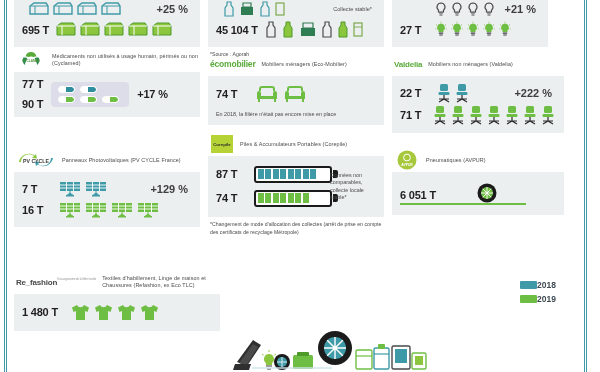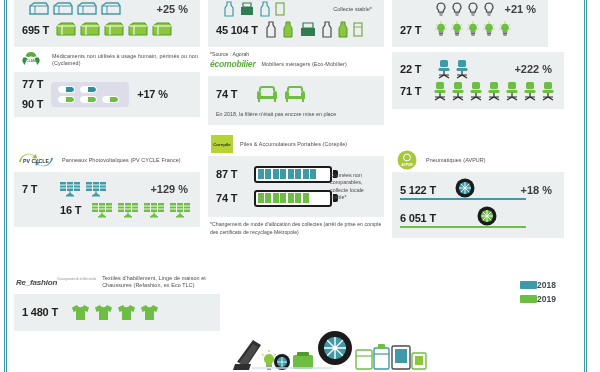--- a/index.html
+++ b/index.html
@@ -64,21 +64,21 @@
   }
   .footnote {
     font-size: 5.2px; color: #4b4b4b; line-height: 7.5px;
     padding: 4px 0 0 2px;
   }
 
   
   .logo { flex: 0 0 auto; display:flex; align-items:center; justify-content:center; }
   .logo svg { display: block; }
   .logo-text {
-    font-weight: bold; color: #5f5f5f; letter-spacing: -.2px; font-style: italic;
+    font-weight: bold; color: #5f5f5f; letter-spacing: -.2px;
   }
 
   
   .capsule-wrap {
     background: #dcdde8; border-radius: 4px; padding: 4px 7px;
     display: flex; flex-direction: column; gap: 3px;
     width: 78px;
   }
   .cap-line { display: flex; gap: 5px; align-items: center; }
   .cap {
@@ -255,21 +255,21 @@
                 </svg>
               <svg width="24" height="18" viewBox="0 0 24 18">
                   <rect x="2" y="2" width="20" height="9" fill="#3f9aa8"></rect>
                   <path d="M2 5h20M2 8h20M8.5 2v9M15.5 2v9" stroke="#fff" stroke-width=".9"></path>
                   <path d="M12 11v3M8 16h8l-4-3z" fill="#3f9aa8" stroke="#3f9aa8" stroke-width="1"></path>
                 </svg>
             </div>
             <div class="pct">+129 %</div>
           </div>
           <div class="row">
-            <div class="tonnage" style="width:30px;margin-left:38px;">16 T</div>
+            <div class="tonnage" style="width:30px;">16 T</div>
             <div class="icons">
               <svg width="24" height="18" viewBox="0 0 24 18">
                   <rect x="2" y="2" width="20" height="9" fill="#6fbe44"></rect>
                   <path d="M2 5h20M2 8h20M8.5 2v9M15.5 2v9" stroke="#fff" stroke-width=".9"></path>
                   <path d="M12 11v3M8 16h8l-4-3z" fill="#6fbe44" stroke="#6fbe44" stroke-width="1"></path>
                 </svg>
               <svg width="24" height="18" viewBox="0 0 24 18">
                   <rect x="2" y="2" width="20" height="9" fill="#6fbe44"></rect>
                   <path d="M2 5h20M2 8h20M8.5 2v9M15.5 2v9" stroke="#fff" stroke-width=".9"></path>
                   <path d="M12 11v3M8 16h8l-4-3z" fill="#6fbe44" stroke="#6fbe44" stroke-width="1"></path>
@@ -499,20 +499,26 @@
                   <path d="M7 2.5a4 4 0 0 1 2.5 7.1V11h-5V9.6A4 4 0 0 1 7 2.5z" fill="#6fbe44"></path>
                   <path d="M4.8 12.2h4.4M5.3 14h3.4" stroke="#3d3d3d" stroke-width="1.2"></path>
                   <path d="M7 .6v1M2 3.5l.9.7M12 3.5l-.9.7M1.3 8h1M11.7 8h1" stroke="#8cc63f" stroke-width=".9"></path>
                 </svg>
             </div>
           </div>
         </div>
       </div>
 
       <div class="card" style="top:52px;width:172px;">
+        <div class="cat-head">
+          <span class="logo" style="flex-direction:column;align-items:flex-start;">
+            <span class="logo-text" style="font-size:8px;color:#5aab3a;">Valdelia</span>
+          </span>
+          <span class="cat-label">Mobiliers non ménagers (Valdelia)</span>
+        </div>
         <div class="panel">
           <div class="row" style="height:22px;">
             <div class="tonnage" style="width:30px;">22 T</div>
             <div class="icons">
               <svg width="16" height="20" viewBox="0 0 16 20">
                   <rect x="4" y="1" width="8" height="7" rx="1.5" fill="#3f9aa8"></rect>
                   <rect x="2.5" y="9" width="11" height="3" rx="1.2" fill="#3f9aa8"></rect>
                   <path d="M8 12v4M3 19l5-3 5 3M3 16h10" stroke="#2a2a2a" stroke-width="1.2" fill="none"></path>
                 </svg>
               <svg width="16" height="20" viewBox="0 0 16 20">
@@ -571,32 +577,20 @@
           <span class="logo">
             <svg width="26" height="22" viewBox="0 0 26 22">
               <circle cx="13" cy="11" r="9.5" fill="#a8c83c"></circle>
               <circle cx="13" cy="8.5" r="3.4" fill="none" stroke="#ffffff" stroke-width="1"></circle>
               <text x="13" y="17.2" font-size="3.4" font-family="Liberation Sans, sans-serif" font-weight="bold" fill="#ffffff" text-anchor="middle">AVPUR</text>
             </svg>
           </span>
           <span class="cat-label">Pneumatiques (AVPUR)</span>
         </div>
         <div class="panel" style="padding-bottom:9px;">
-          <div class="tyre-row">
-            <span class="tyre-bar bar-2018"></span>
-            <div class="tonnage" style="width:54px;position:relative;z-index:1;">5 122 T</div>
-            <span style="position:relative;z-index:1;">
-              <svg width="22" height="22" viewBox="0 0 22 22">
-                  <circle cx="11" cy="11" r="9.5" fill="#1b1b1b"></circle>
-                  <circle cx="11" cy="11" r="6" fill="#3f9aa8"></circle>
-                  <path d="M11 5v12M5 11h12M6.8 6.8l8.4 8.4M15.2 6.8l-8.4 8.4" stroke="#ffffff" stroke-width=".9"></path>
-                </svg>
-            </span>
-            <div class="pct" style="position:relative;z-index:1;">+18 %</div>
-          </div>
           <div class="tyre-row" style="margin-top:5px;">
             <span class="tyre-bar bar-2019"></span>
             <div class="tonnage" style="width:54px;position:relative;z-index:1;">6 051 T</div>
             <span style="position:relative;z-index:1;margin-left:22px;">
               <svg width="22" height="22" viewBox="0 0 22 22">
                   <circle cx="11" cy="11" r="9.5" fill="#1b1b1b"></circle>
                   <circle cx="11" cy="11" r="6" fill="#6fbe44"></circle>
                   <path d="M11 5v12M5 11h12M6.8 6.8l8.4 8.4M15.2 6.8l-8.4 8.4" stroke="#ffffff" stroke-width=".9"></path>
                 </svg>
             </span>

